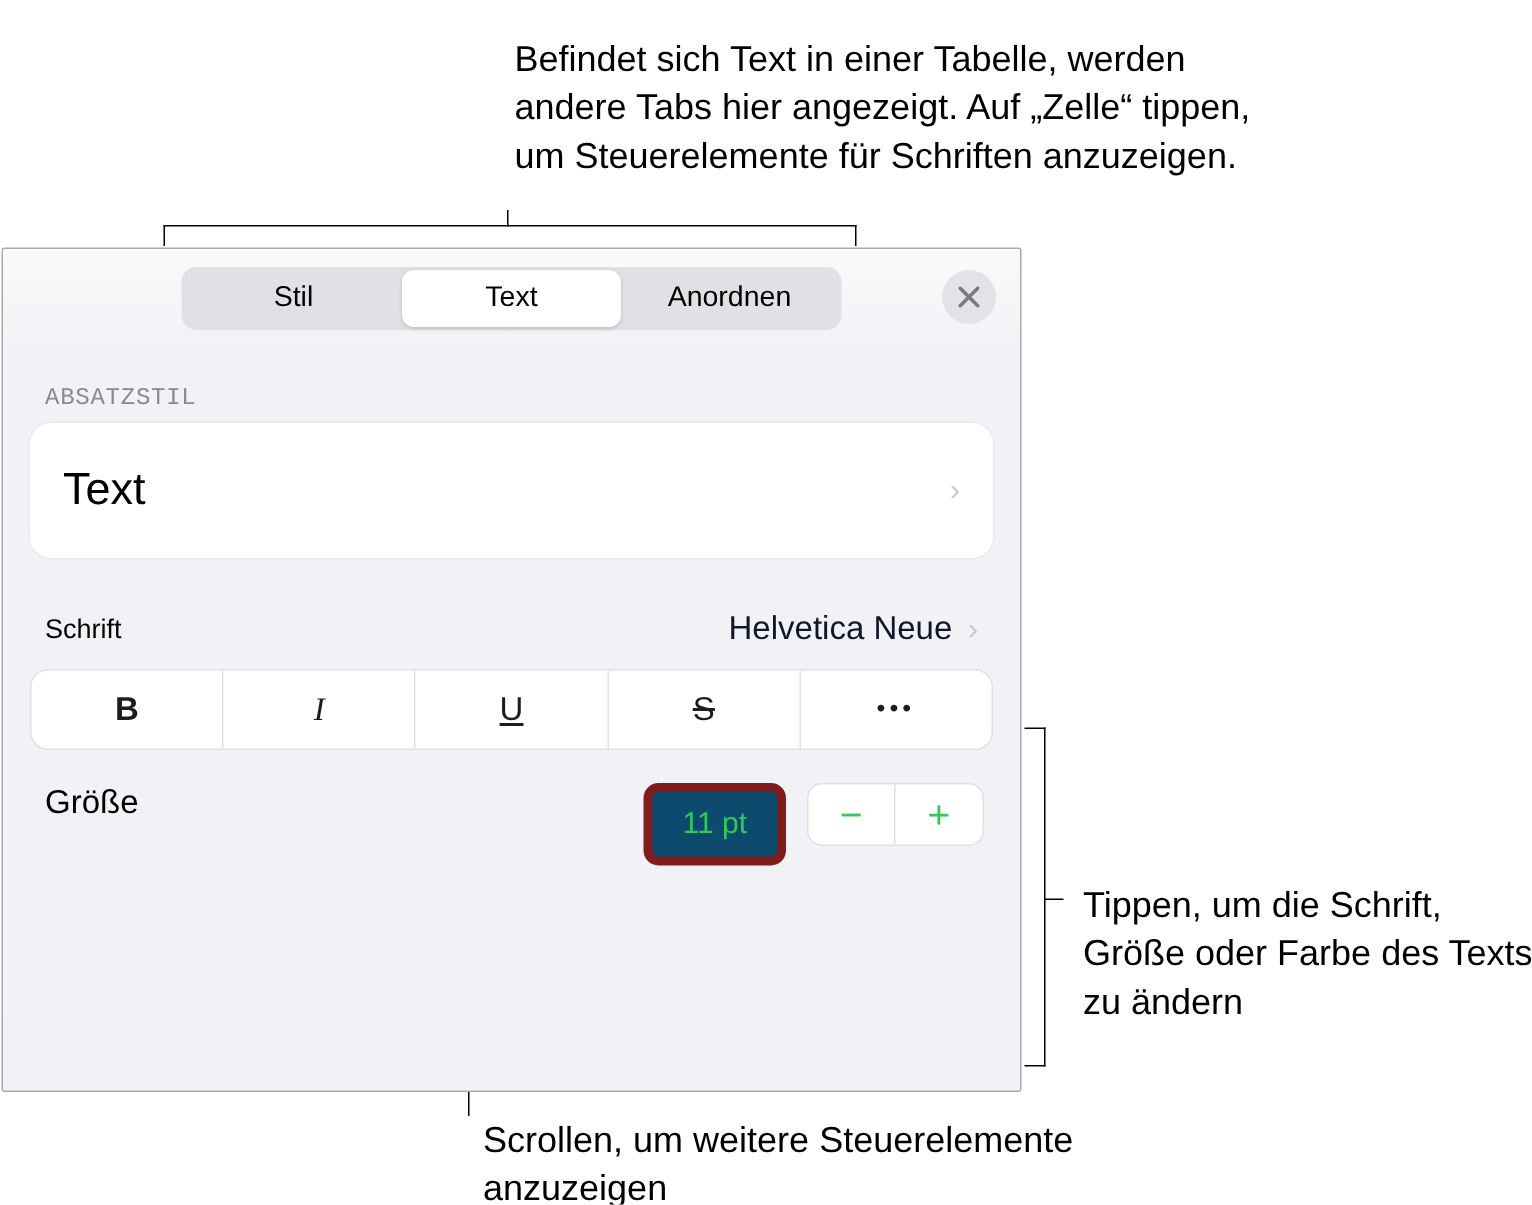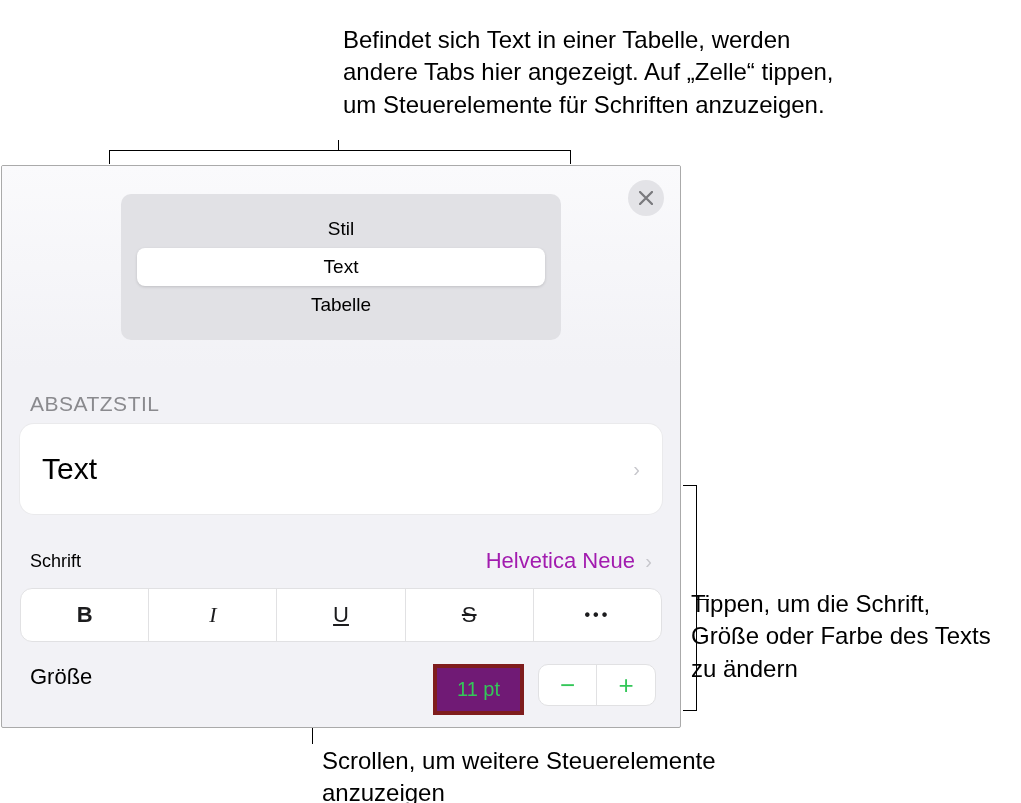--- a/index.html
+++ b/index.html
@@ -10,21 +10,21 @@
       height: 803px;
       position: relative;
     }
     .callout {
       position: absolute;
       font-size: 24px;
       line-height: 1.35;
       color: #000;
     }
     .callout-top { top: 24px; left: 343px; width: 500px; }
-    .callout-right { top: 588px; left: 691px; width: 300px; }
+    .callout-right { top: 588px; left: 722px; width: 300px; }
     .callout-bottom { top: 745px; left: 322px; width: 400px; }
 
     .bracket-top {
       position: absolute;
       top: 150px; left: 109px; width: 462px; height: 14px;
       border-top: 1px solid #000;
       border-left: 1px solid #000;
       border-right: 1px solid #000;
     }
     .bracket-top::after {
@@ -56,27 +56,26 @@
       overflow: hidden;
     }
 
     .panel-header {
       background: linear-gradient(#fafafc,#f2f2f6);
       padding: 12px;
       position: relative;
     }
 
     .seg-control {
-      margin: 16px auto;
+      margin: 0 auto;
       width: 440px;
       display: flex;
       background: #e1e1e5;
       border-radius: 10px;
-      padding: 16px;
-      flex-direction: column;
+      padding: 2px;
     }
     .seg {
       flex: 1;
       text-align: center;
       padding: 8px 0;
       font-size: 19px;
       color: #000;
       border-radius: 8px;
       cursor: pointer;
       position: relative;
@@ -95,41 +94,42 @@
       right: 16px; top: 14px;
       width: 36px; height: 36px;
       border-radius: 50%;
       background: #e3e3e7;
       display:flex; align-items:center; justify-content:center;
       cursor:pointer;
     }
     .close-btn svg { width: 14px; height: 14px; }
 
     .section-label {
-      font-size: 21px;
+      font-size: 16px;
       color: #8a8a8e;
       letter-spacing: .5px;
       padding: 24px 28px 8px;
       text-transform: uppercase;
+      font-family: Liberation Mono, monospace;
     }
 
     .card {
       margin: 0 18px;
       background: #fff;
       border-radius: 14px;
       box-shadow: 0 0 0 1px #eaeaec;
     }
     .row {
       display:flex; align-items:center; justify-content:space-between;
       padding: 20px 22px;
     }
     .row.large { padding: 28px 22px; }
     .row-title { font-size: 18px; color:#000; }
     .row-title.big { font-size: 30px; }
-    .row-value { font-size: 22px; color:#a21caf; margin-right:6px; }
+    .row-value { font-size: 22px; color:#0f172a; margin-right:6px; }
     .chevron { color:#c7c7cc; font-size:20px; }
 
     .btn-group {
       margin: 0 18px;
       display:flex;
       gap: 0;
       background:#fff;
       border-radius:12px;
       border:1px solid #e1e1e3;
       overflow:hidden;
@@ -147,21 +147,21 @@
     .fmt.italic{font-style:italic; font-family: Georgia, serif;}
     .fmt.underline{text-decoration:underline;}
     .fmt.strike{text-decoration:line-through;}
     .dots{letter-spacing:3px; font-weight:700; font-size:16px;}
 
     .size-row {
       display:flex; align-items:flex-start; padding:22px 24px 20px 28px;
     }
     .size-label{ font-size:22px; color:#000; flex:1;}
     .size-value {
-      background:#701a75; border:4px solid #7f1d1d; border-radius:0;
+      background:#0c4a6e; border:6px solid #7f1d1d; border-radius:10px;
       padding:10px 20px; font-size:20px; color:#34c759; cursor:pointer;
     }
     .stepper {
       margin-left:14px;
       display:flex;
       background:#fff; border:1px solid #e1e1e3; border-radius:10px;
       overflow:hidden; height:42px;
     }
     .step {
       width:58px; display:flex; align-items:center; justify-content:center;
@@ -179,21 +179,21 @@
 <div class="bracket-top"></div>
 <div class="bracket-right"></div>
 <div class="line-bottom"></div>
 
 <div class="panel">
 
   <div class="panel-header">
     <div class="seg-control">
       <div class="seg">Stil</div>
       <div class="seg active">Text</div>
-      <div class="seg">Tabelle</div>
+      <div class="seg">Anordnen</div>
     </div>
     <div class="close-btn">
       <svg viewBox="0 0 14 14">
           <path d="M1 1 L13 13 M13 1 L1 13" stroke="#7a7a7e" stroke-width="2.3" stroke-linecap="round" fill="none"></path>
         </svg>
     </div>
   </div>
 
   <div class="section-label">Absatzstil</div>
 

